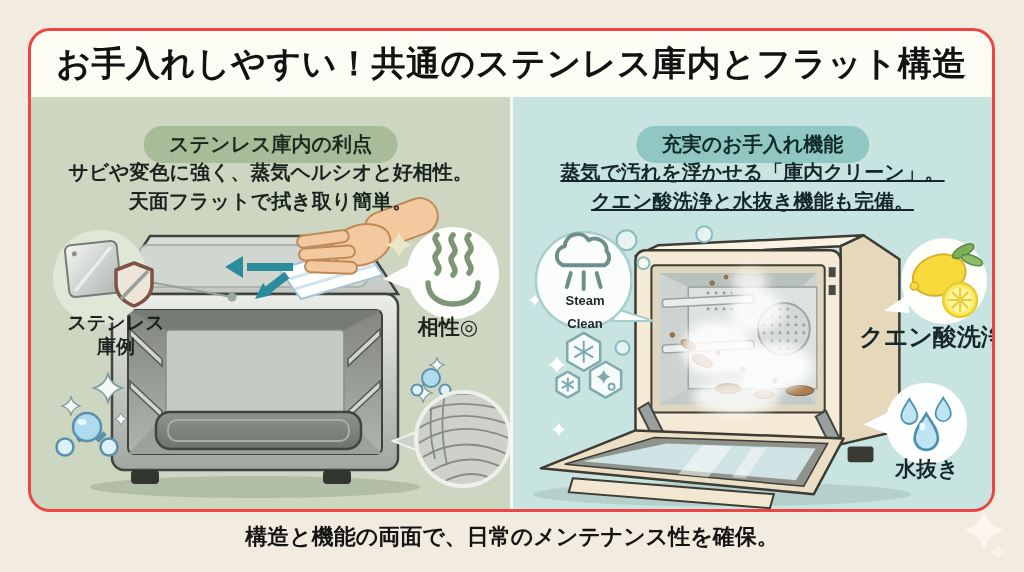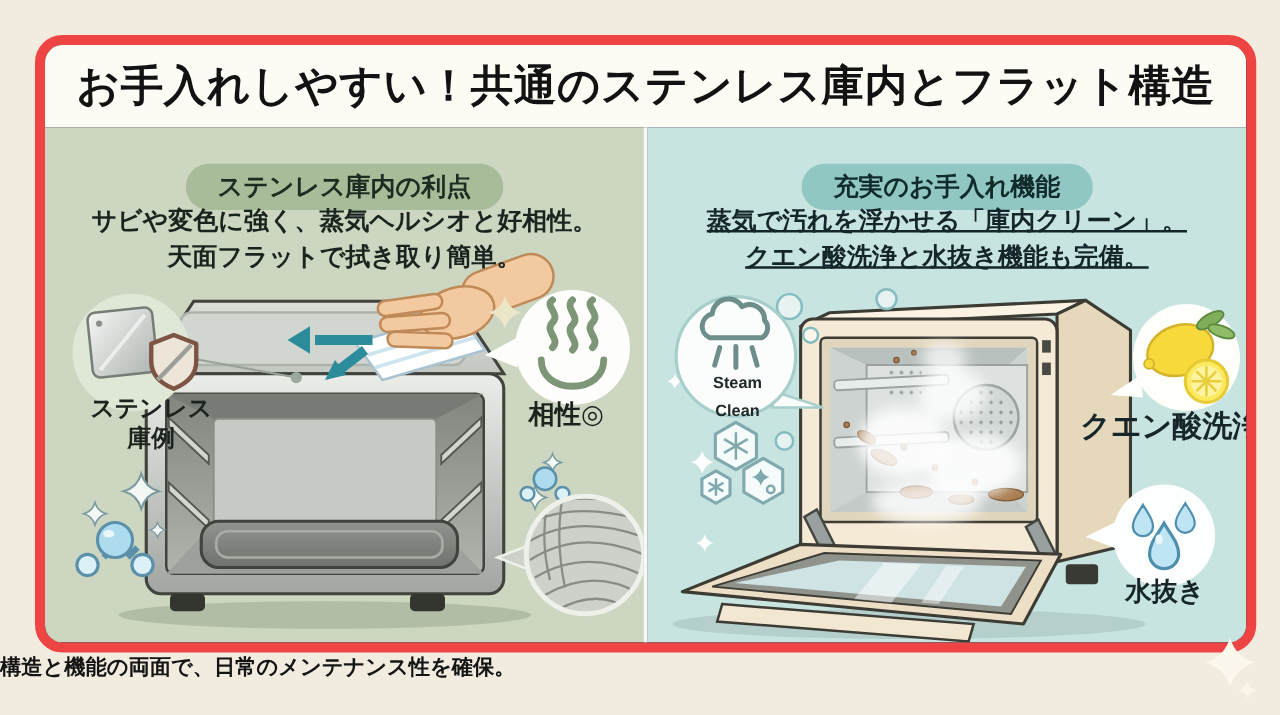--- a/index.html
+++ b/index.html
@@ -1,41 +1,41 @@
 <!DOCTYPE html>
 <html><head>
 <meta charset="utf-8">
 <style>
   html,body{margin:0;padding:0;background:#f1ecdf;}
   .stage{position:relative;width:1024px;height:572px;background:#f1ecdf;overflow:hidden;
          font-family:"Liberation Sans","DejaVu Sans",sans-serif;}
   .card{position:absolute;left:28px;top:28px;width:961px;height:478px;
-        border:8px solid #ef4444;border-radius:22px;overflow:hidden;background:#0f172a;}
+        border:3px solid #ef4444;border-radius:22px;overflow:hidden;background:#a3a3a3;}
   .title-bar{height:66px;display:flex;align-items:center;justify-content:center;background:#fcfcf5;}
   .title-bar h1{margin:0;font-size:34px;font-weight:800;color:#121212;letter-spacing:.5px;}
   .panels{display:flex;height:412px;}
   .panel{position:relative;width:479px;height:412px;}
   .panel-left{background:#ccd6c1;border-right:3px solid rgba(255,255,255,.85);}
   .panel-right{background:#c8e4e1;}
   .illus{position:absolute;left:0;top:0;width:479px;height:412px;}
   .badge{position:absolute;left:50%;transform:translateX(-50%);top:29px;
          padding:5px 26px;border-radius:999px;font-size:20px;font-weight:800;white-space:nowrap;}
   .badge-left{background:#a8bc99;color:#1e2b20;}
   .badge-right{background:#90c7c2;color:#102b29;}
   .desc{position:absolute;left:0;top:61px;width:100%;text-align:center;
         font-size:20px;font-weight:700;color:#1a241e;line-height:29px;}
   .panel-right .desc{color:#14262a;text-decoration:underline;}
   .callout-label{position:absolute;text-align:center;font-weight:800;color:#1c221d;line-height:24px;}
   .lbl-stainless{left:10px;top:214px;width:150px;font-size:19px;}
   .lbl-compat{left:362px;top:218px;width:110px;font-size:21px;}
   .lbl-steam{left:11px;top:192px;width:122px;font-size:13px;line-height:23px;color:#20282a;}
   .lbl-citric{left:334px;top:228px;width:170px;font-size:24px;color:#17262a;}
   .lbl-drain{left:344px;top:360px;width:140px;font-size:21px;color:#17262a;}
-  .footer{position:absolute;left:0;top:522px;width:100%;
-          font-size:17px;font-weight:800;color:#141414;}
+  .footer{position:absolute;left:0;top:522px;width:100%;text-align:center;
+          font-size:22px;font-weight:800;color:#141414;}
   .corner-sparkle{position:absolute;left:962px;top:504px;width:44px;height:56px;}
   svg{display:block;}
 </style>
 </head>
 <body>
 
 <div class="stage">
 
   <svg width="0" height="0" style="position:absolute" aria-hidden="true">
     <defs>

